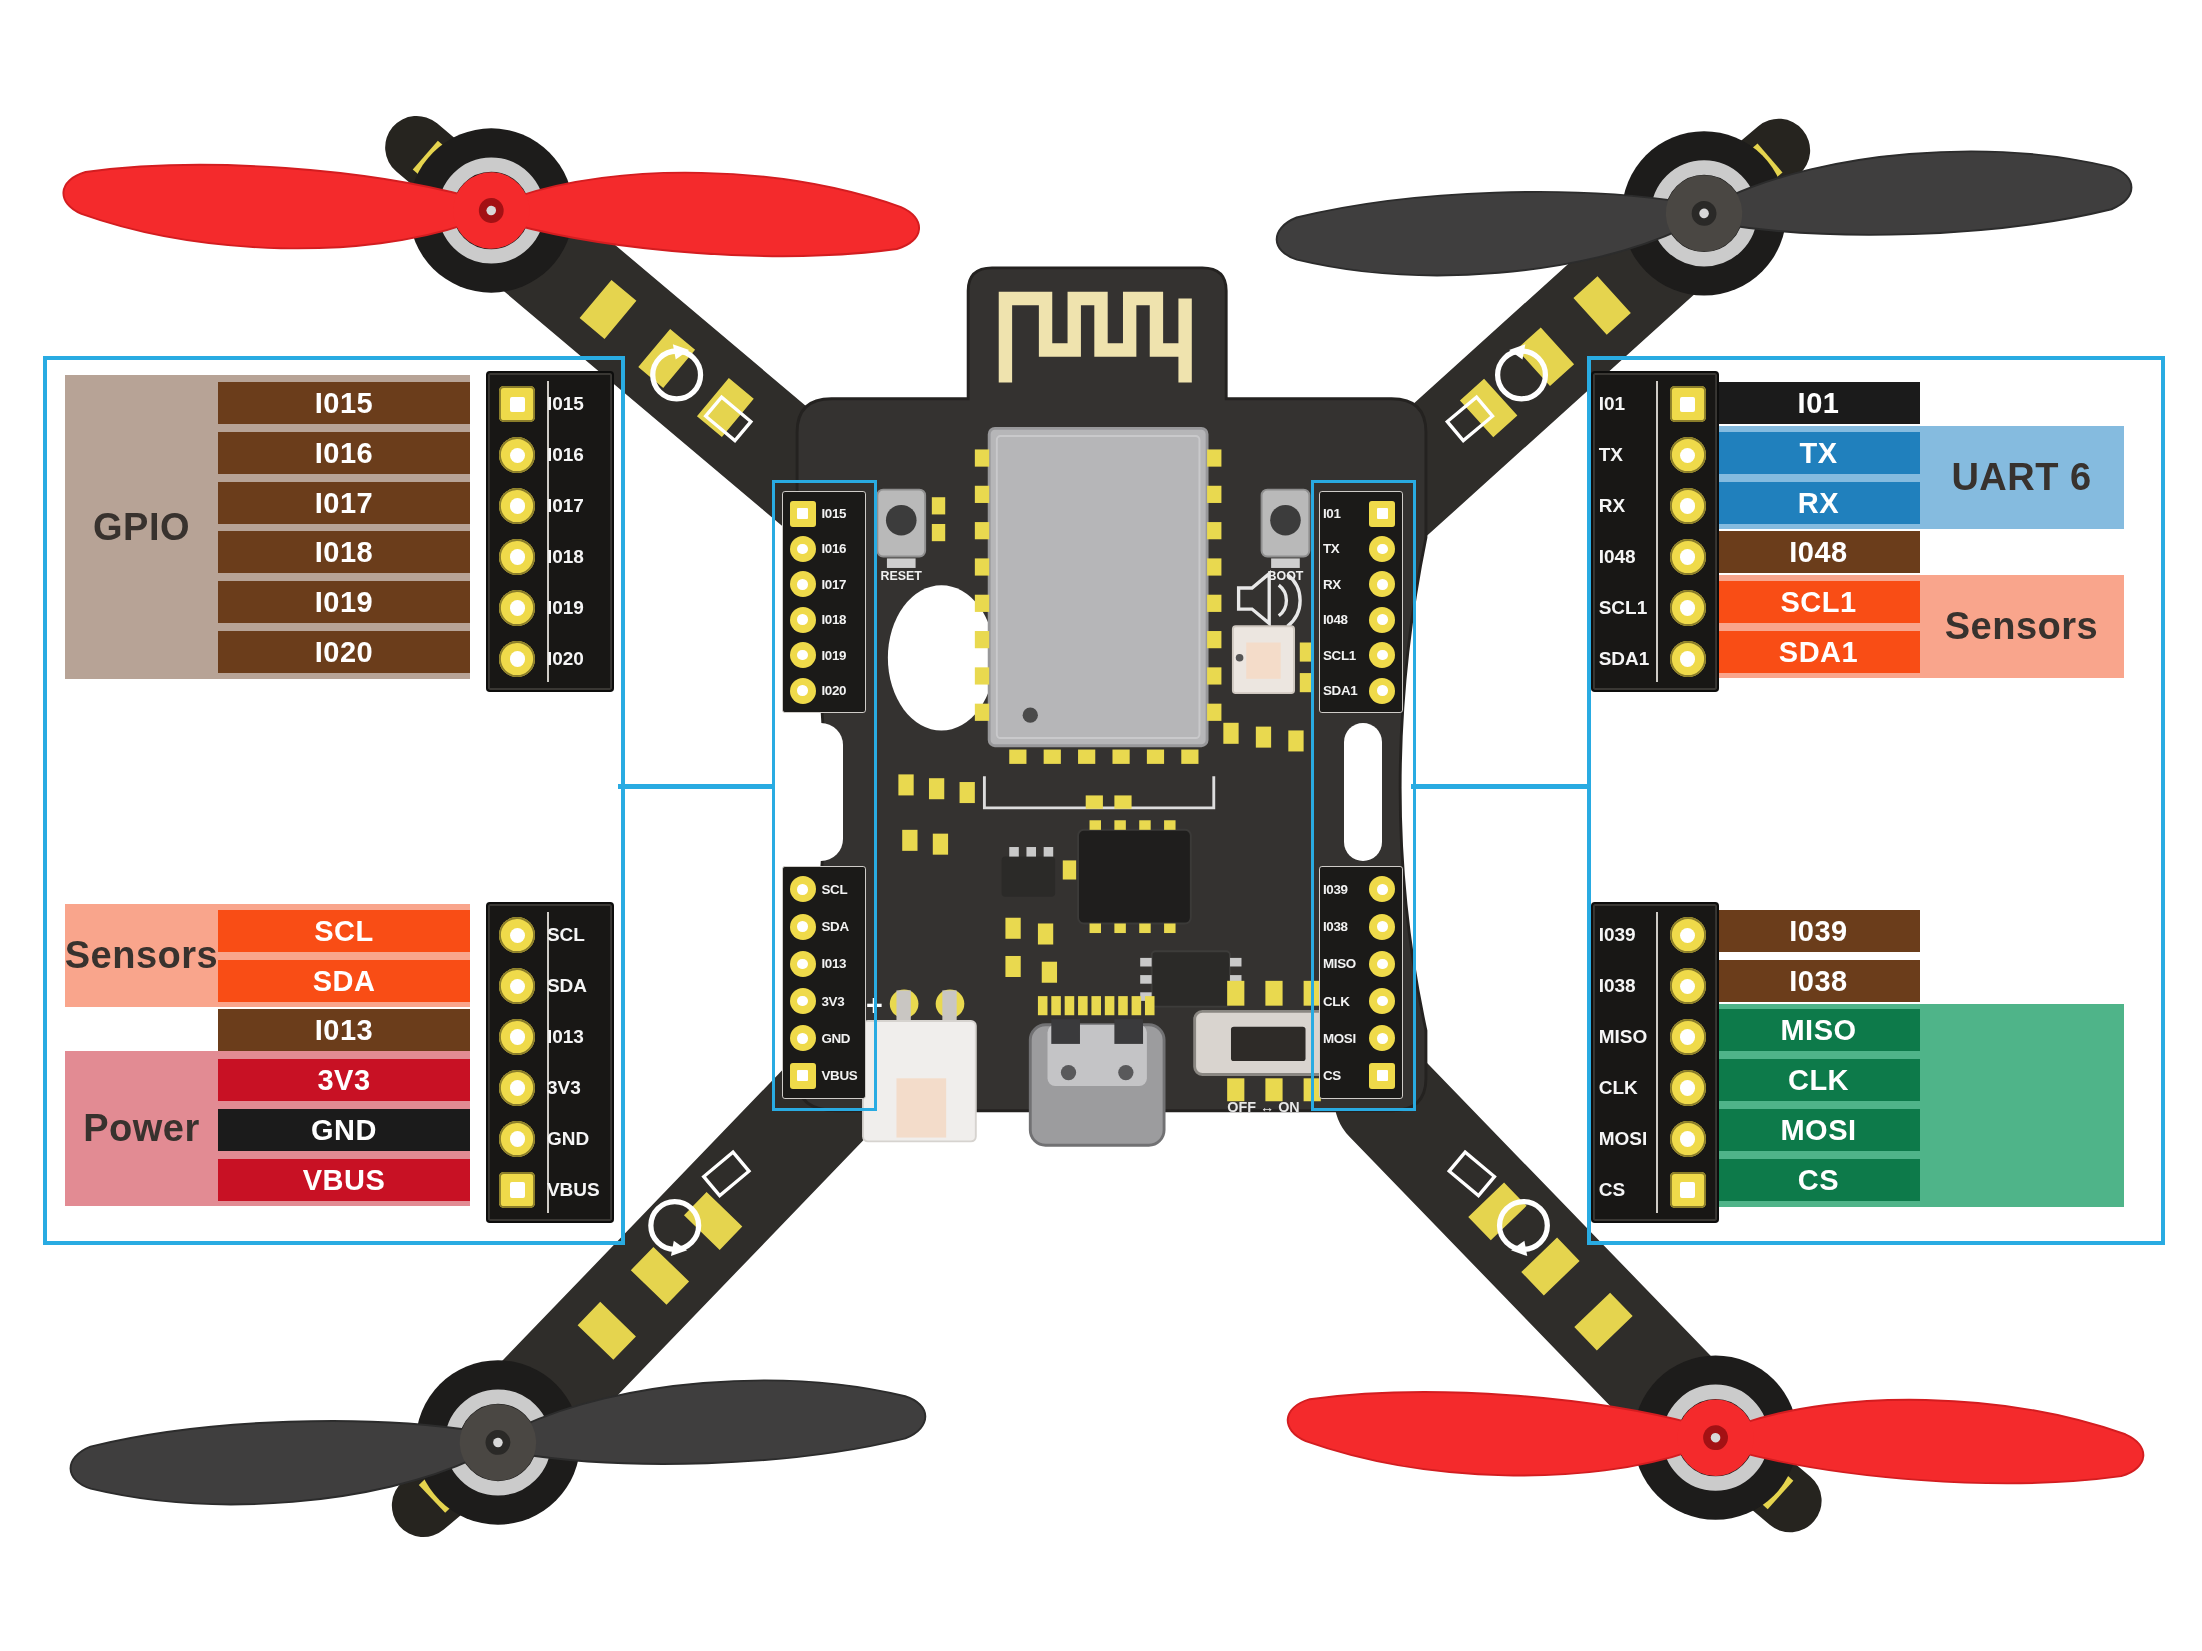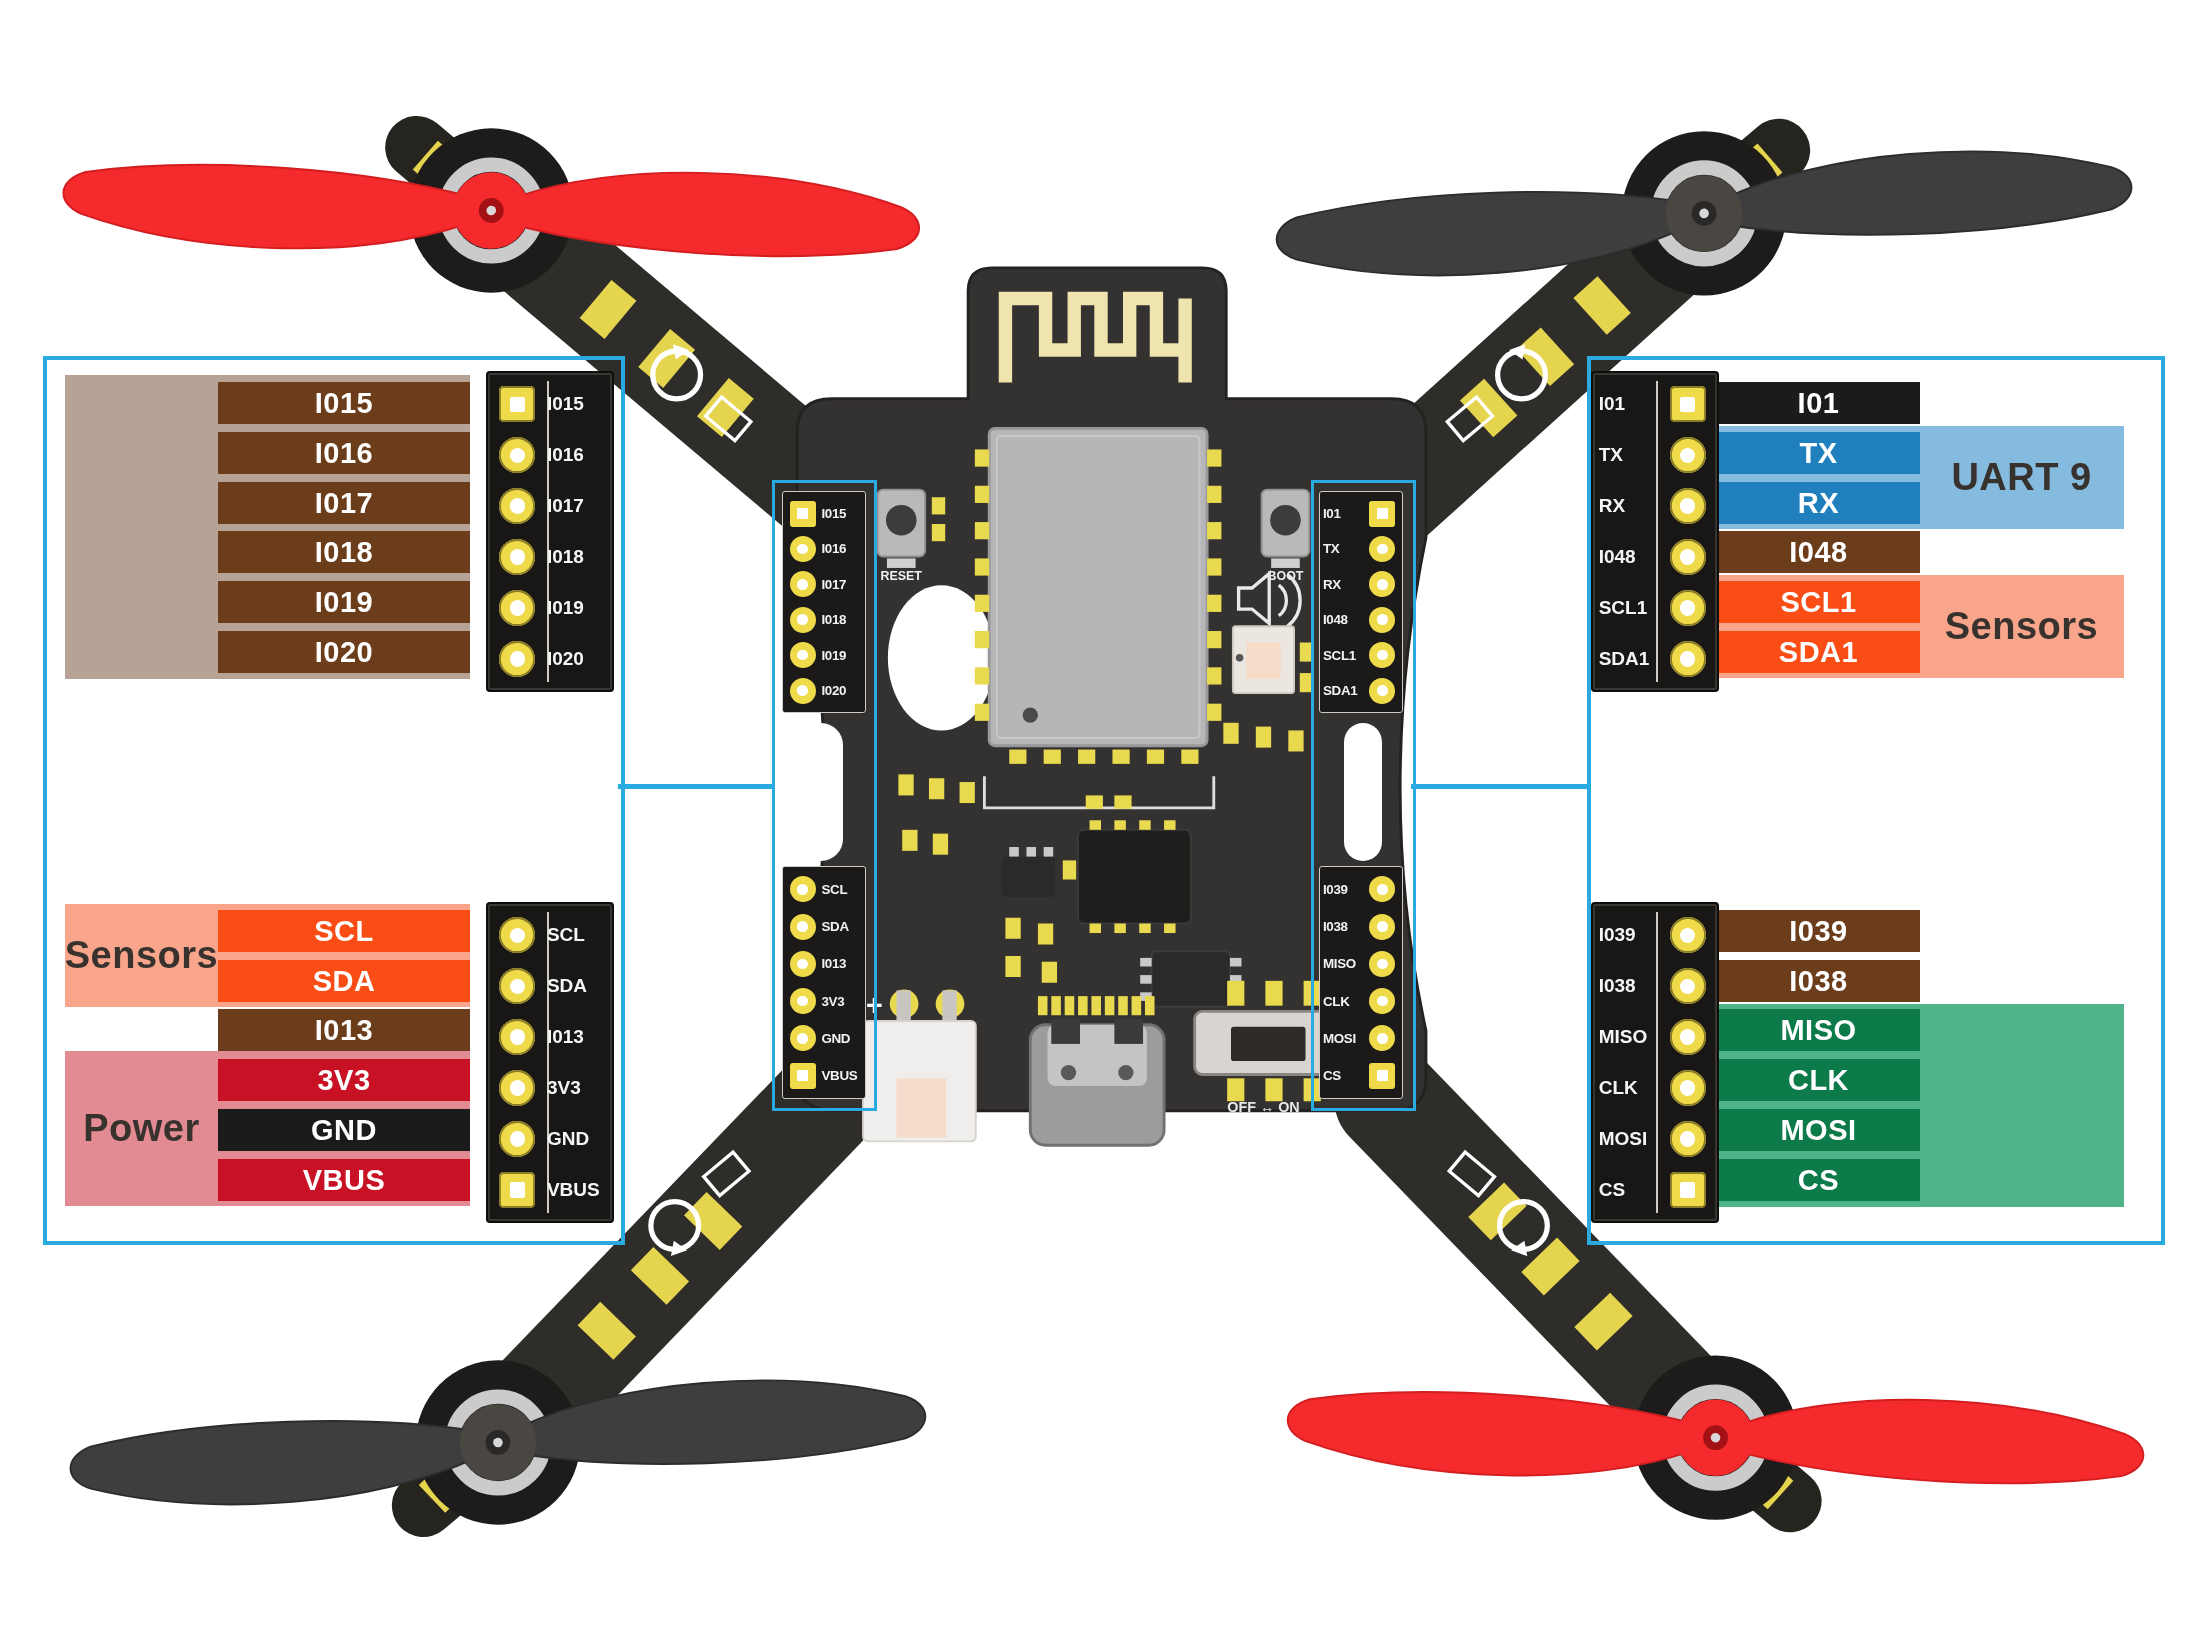--- a/index.html
+++ b/index.html
@@ -333,20 +333,21 @@
   </svg>
 
   <div class="obox" style="left:43px;top:356px;width:574px;height:881px;"></div>
   <div class="obox" style="left:1587px;top:356px;width:570px;height:881px;"></div>
   <div class="ibox" style="left:772px;top:480px;width:99px;height:625px;"></div>
   <div class="ibox" style="left:1311px;top:480px;width:99px;height:625px;"></div>
   <div class="conn" style="left:618px;top:784px;width:155px;"></div>
   <div class="conn" style="left:1411px;top:784px;width:176px;"></div>
 
   <div class="blk b-tan" style="left:65px;top:375px;width:405px;height:304px;"></div>
+  <div class="blk-label" style="left:65px;top:375px;width:153px;height:304px;">GPIO</div>
   <div class="row c-brown" style="left:218px;top:382px;width:252px;">I015</div>
   <div class="row c-brown" style="left:218px;top:432px;width:252px;">I016</div>
   <div class="row c-brown" style="left:218px;top:482px;width:252px;">I017</div>
   <div class="row c-brown" style="left:218px;top:531px;width:252px;">I018</div>
   <div class="row c-brown" style="left:218px;top:581px;width:252px;">I019</div>
   <div class="row c-brown" style="left:218px;top:631px;width:252px;">I020</div>
 
   <div class="blk b-salmon" style="left:65px;top:904px;width:405px;height:103px;"></div>
   <div class="blk-label" style="left:65px;top:904px;width:153px;height:103px;">Sensors</div>
   <div class="row c-orange" style="left:218px;top:910px;width:252px;">SCL</div>
@@ -409,21 +410,21 @@
         <span class="plabel">GND</span>
       </div>
     <div class="pin">
         <span class="pad sq"></span>
         <span class="plabel">VBUS</span>
       </div>
   </div>
 
   <div class="row c-black" style="left:1717px;top:382px;width:203px;">I01</div>
   <div class="blk b-ltblue" style="left:1717px;top:426px;width:407px;height:103px;"></div>
-  <div class="blk-label" style="left:1919px;top:426px;width:205px;height:103px;">UART 9</div>
+  <div class="blk-label" style="left:1919px;top:426px;width:205px;height:103px;">UART 6</div>
   <div class="row c-blue" style="left:1717px;top:432px;width:203px;">TX</div>
   <div class="row c-blue" style="left:1717px;top:482px;width:203px;">RX</div>
   <div class="row c-brown" style="left:1717px;top:531px;width:203px;">I048</div>
   <div class="blk b-salmon" style="left:1717px;top:575px;width:407px;height:103px;"></div>
   <div class="blk-label" style="left:1919px;top:575px;width:205px;height:103px;">Sensors</div>
   <div class="row c-orange" style="left:1717px;top:581px;width:203px;">SCL1</div>
   <div class="row c-orange" style="left:1717px;top:631px;width:203px;">SDA1</div>
 
   <div class="row c-brown" style="left:1717px;top:910px;width:203px;">I039</div>
   <div class="row c-brown" style="left:1717px;top:960px;width:203px;">I038</div>

